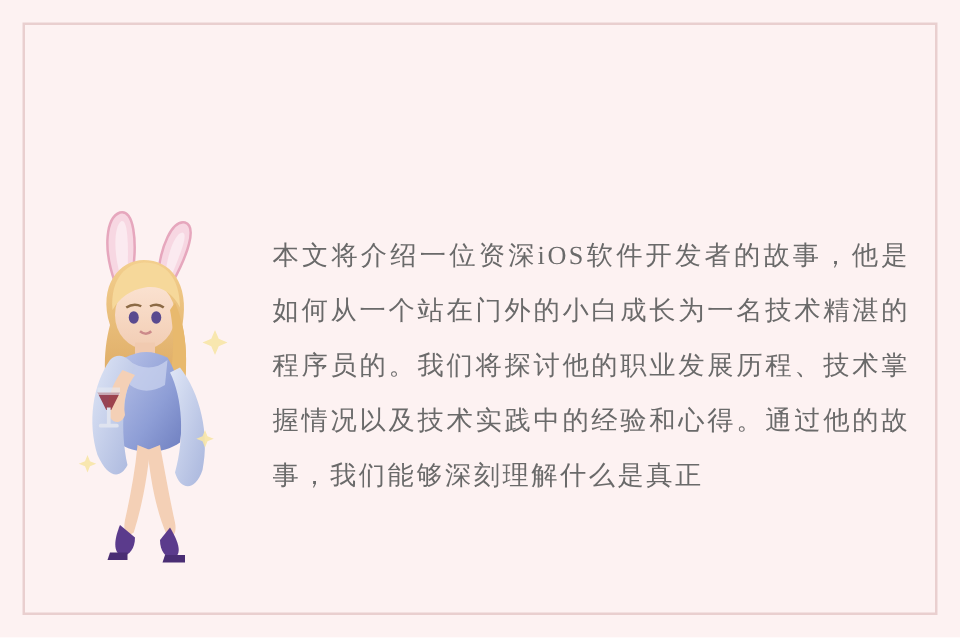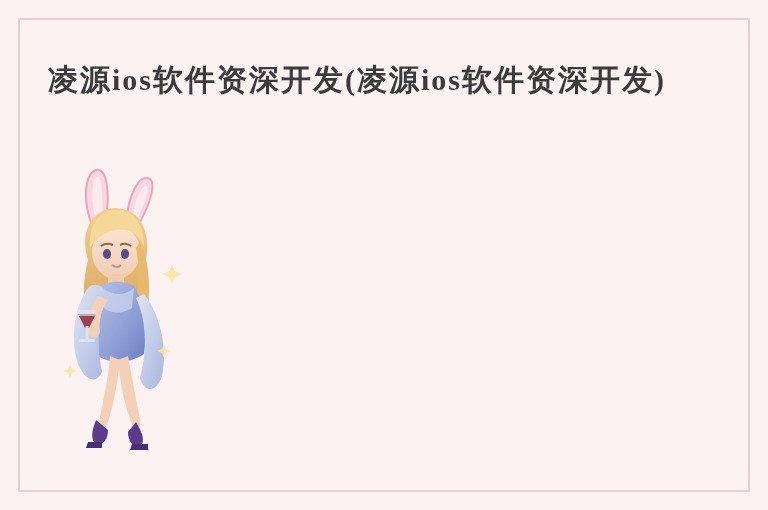--- a/index.html
+++ b/index.html
@@ -65,21 +65,20 @@
   }
   .fig-svg { display: block; }
 </style>
 </head>
 <body>
 
 <div class="page">
 
   <div class="inner-frame"></div>
 
-  <div class="title">凌源ios软件资深开发(凌源ios软件资深开发)</div>
 
   <div class="figure">
     <svg class="fig-svg" width="160" height="300" viewBox="0 0 160 300" xmlns="http://www.w3.org/2000/svg">
       <defs>
         <linearGradient id="hairG" x1="0" y1="0" x2="0" y2="1">
           <stop offset="0%" stop-color="#f3cf8e"></stop>
           <stop offset="100%" stop-color="#d79f57"></stop>
         </linearGradient>
         <linearGradient id="dressG" x1="0" y1="0" x2="1" y2="1">
           <stop offset="0%" stop-color="#b9c3e8"></stop>
@@ -141,14 +140,15 @@
       <path d="M80 276 L96 276 L96 282 L78 282 Z" fill="#4a2e74"></path>
 
       <g fill="#f8e6a8" opacity="0.9">
         <path d="M120 96 l3 7 7 3 -7 3 -3 7 -3 -7 -7 -3 7 -3 z"></path>
         <path d="M18 196 l2 5 5 2 -5 2 -2 5 -2 -5 -5 -2 5 -2 z"></path>
         <path d="M112 176 l2 5 5 2 -5 2 -2 5 -2 -5 -5 -2 5 -2 z"></path>
       </g>
     </svg>
   </div>
 
+  <div class="content">本文将介绍一位资深iOS软件开发者的故事，他是如何从一个站在门外的小白成长为一名技术精湛的程序员的。我们将探讨他的职业发展历程、技术掌握情况以及技术实践中的经验和心得。通过他的故事，我们能够深刻理解什么是真正</div>
 
 </div>
 
 </body></html>

